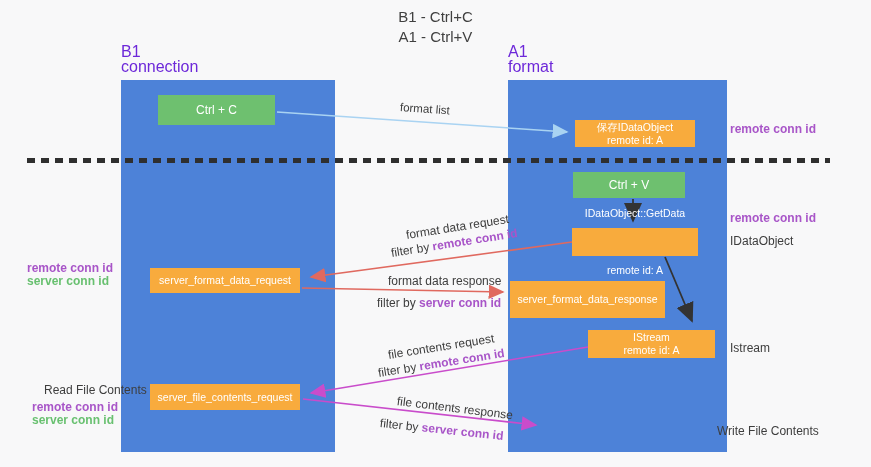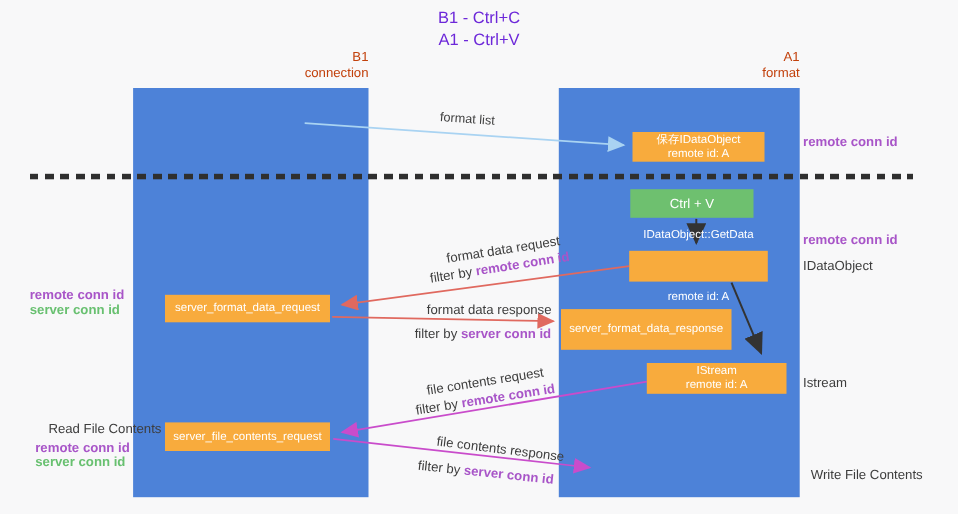--- a/index.html
+++ b/index.html
@@ -1,23 +1,23 @@
 <!DOCTYPE html>
 <html><head>
 <meta charset="utf-8">
 <style>
   html,body{margin:0;padding:0;background:#eceff1;}
   #canvas{
     position:relative;width:871px;height:467px;background:#f8f8f9;
     font-family:"Liberation Sans","DejaVu Sans",sans-serif;overflow:hidden;
   }
   .abs{position:absolute;}
-  .title{left:0;right:0;top:7px;text-align:center;color:#6d28d9;font-size:15px;line-height:20px;}
+  .title{left:0;right:0;top:7px;text-align:center;color:#404040;font-size:15px;line-height:20px;}
   .lane{background:#4d82d8;}
-  .lane-header{text-align:right;color:#c2410c;font-size:12px;line-height:15px;}
+  .lane-header{text-align:left;color:#6d28d9;font-size:16px;line-height:15px;}
   .dashline{
     height:5px;
     background:repeating-linear-gradient(90deg,#2f2f2f 0 8px,transparent 8px 14px);
   }
   .node{
     display:flex;flex-direction:column;align-items:center;justify-content:center;
     color:#fff;text-align:center;white-space:nowrap;
   }
   .node.green{background:#6ec06f;font-size:12px;}
   .node.orange{background:#f8ab3d;font-size:10.5px;line-height:13px;}
@@ -72,20 +72,23 @@
     </defs>
     <line x1="277" y1="112" x2="567" y2="132" stroke="#a9d3f2" stroke-width="1.6" marker-end="url(#m-blue)"></line>
     <line x1="633" y1="199" x2="633" y2="221" stroke="#333333" stroke-width="1.8" marker-end="url(#m-black)"></line>
     <line x1="665" y1="257" x2="692" y2="321" stroke="#333333" stroke-width="1.8" marker-end="url(#m-black)"></line>
     <line x1="572" y1="242" x2="311" y2="277" stroke="#e0695f" stroke-width="1.6" marker-end="url(#m-red)"></line>
     <line x1="302" y1="288" x2="503" y2="292" stroke="#e0695f" stroke-width="1.6" marker-end="url(#m-red)"></line>
     <line x1="588" y1="347" x2="311" y2="393" stroke="#c94ccb" stroke-width="1.6" marker-end="url(#m-mag)"></line>
     <line x1="303" y1="399" x2="536" y2="425" stroke="#c94ccb" stroke-width="1.6" marker-end="url(#m-mag)"></line>
   </svg>
 
+  <div class="abs node green" style="left:158px;top:95px;width:117px;height:30px;">
+    <div>Ctrl + C</div>
+  </div>
   <div class="abs node orange" style="left:575px;top:120px;width:120px;height:27px;">
     <div>保存IDataObject</div>
     <div>remote id: A</div>
   </div>
   <div class="abs node green" style="left:573px;top:172px;width:112px;height:26px;">
     <div>Ctrl + V</div>
   </div>
   <div class="abs node orange" style="left:572px;top:228px;width:126px;height:28px;gap:44px;">
     <div>IDataObject::GetData</div>
     <div>remote id: A</div>
@@ -115,21 +118,21 @@
   <div class="abs lbl rot-up" style="left:388px;top:348px;">file contents request</div>
   <div class="abs lbl rot-up" style="left:378px;top:366px;"><span>filter by </span><span class="purple">remote conn id</span></div>
 
   <div class="abs lbl rot-dn" style="left:397px;top:394px;">file contents response</div>
   <div class="abs lbl rot-dn2" style="left:380px;top:416px;"><span>filter by </span><span class="purple">server conn id</span></div>
 
   <div class="abs lbl purple" style="left:730px;top:122px;">remote conn id</div>
   <div class="abs lbl purple" style="left:730px;top:211px;">remote conn id</div>
   <div class="abs lbl" style="left:730px;top:234px;">IDataObject</div>
   <div class="abs lbl" style="left:730px;top:341px;">Istream</div>
-  <div class="abs lbl" style="left:737px;top:424px;">Write File Contents</div>
+  <div class="abs lbl" style="left:717px;top:424px;">Write File Contents</div>
 
   <div class="abs lbl purple" style="left:27px;top:261px;">remote conn id</div>
   <div class="abs lbl greentx" style="left:27px;top:274px;">server conn id</div>
   <div class="abs lbl" style="left:44px;top:383px;">Read File Contents</div>
   <div class="abs lbl purple" style="left:32px;top:400px;">remote conn id</div>
   <div class="abs lbl greentx" style="left:32px;top:413px;">server conn id</div>
 
 </div>
 
 </body></html>

